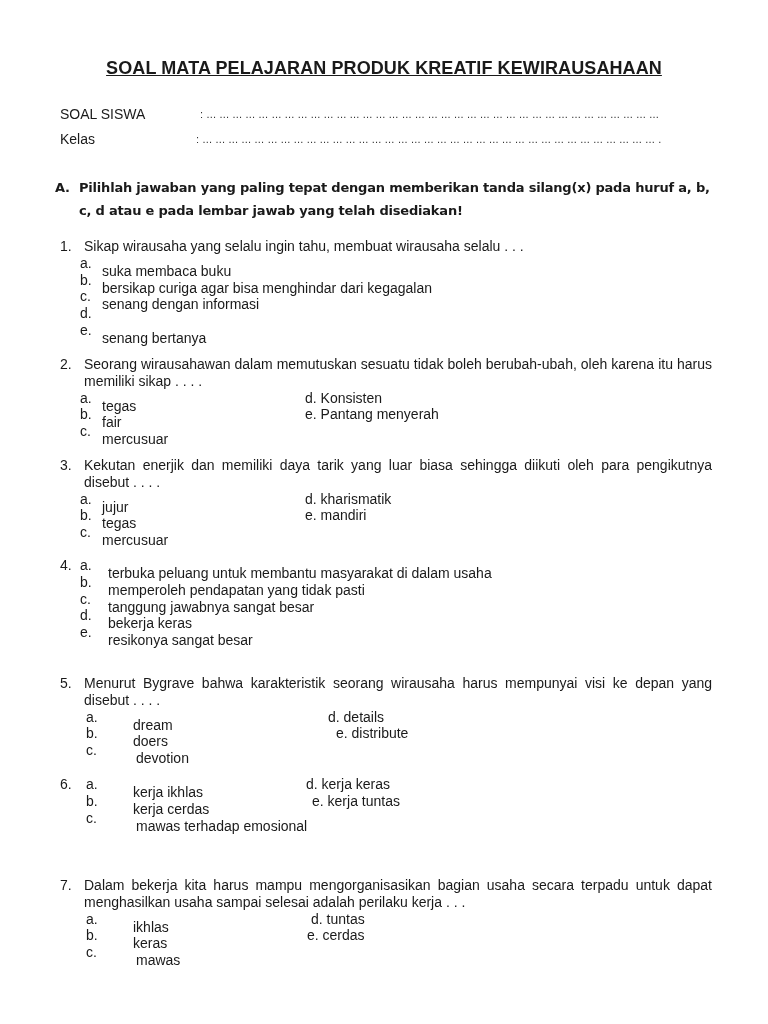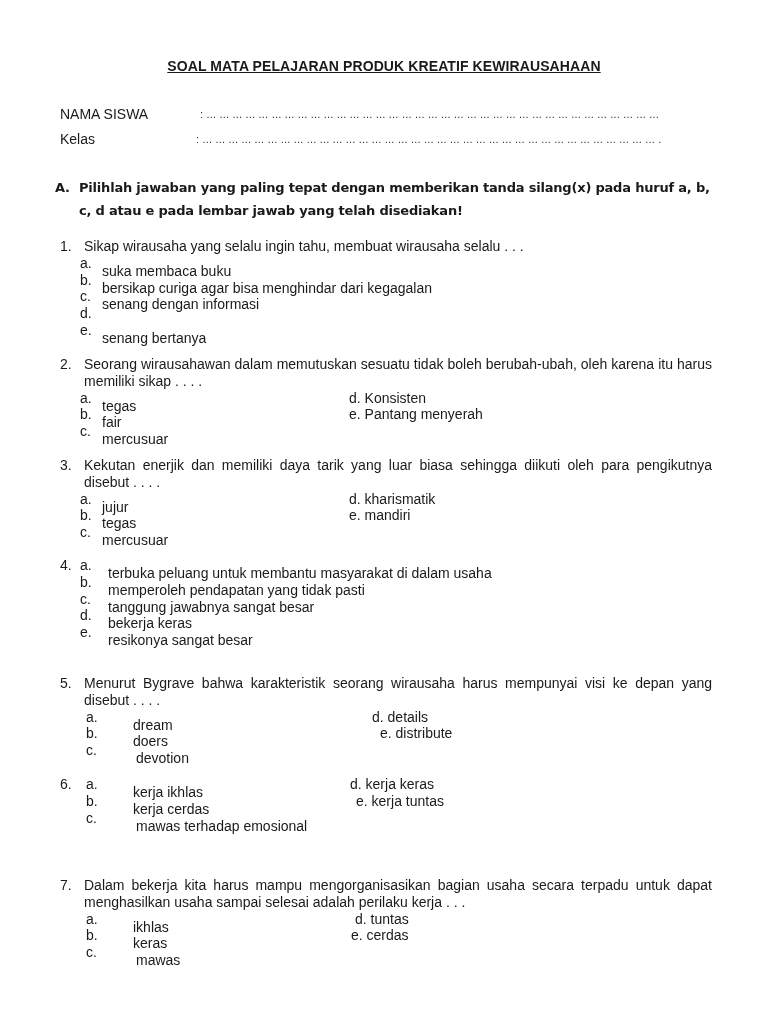--- a/index.html
+++ b/index.html
@@ -20,21 +20,21 @@
       left: 0; top: 0;
       width: 768px; height: 1024px;
       background: #fff;
     }
     .title {
       position: absolute;
       left: 0; width: 768px;
       top: 58px;
       text-align: center;
       font-weight: bold;
-      font-size: 14px;
+      font-size: 18px;
       text-decoration: underline;
       letter-spacing: 0.1px;
     }
     .field {
       position: absolute;
       left: 60px;
       font-size: 14px;
       height: 18px;
       line-height: 18px;
     }
@@ -101,34 +101,33 @@
       position: absolute;
       left: 0;
     }
     .opt-row .ot {
       position: absolute;
       left: 22px;
       margin-top: 8px;
     }
     .opt-row .ol2 {
       position: absolute;
-      margin-left: 44px;
     }
     .wide .opt-row .ot { left: 28px; }
     .wide2 .opt-row .ot { left: 47px; }
   </style>
 </head>
 <body>
 
 <div class="page">
 
   <div class="title">SOAL MATA PELAJARAN PRODUK KREATIF KEWIRAUSAHAAN</div>
 
   <div class="field" style="top:105px;">
-    <span class="label">NAMA SISWA</span>
+    <span class="label">SOAL SISWA</span>
     <span class="dots">: ... ... ... ... ... ... ... ... ... ... ... ... ... ... ... ... ... ... ... ... ... ... ... ... ... ... ... ... ... ... ... ... ... ... ...</span>
   </div>
   <div class="field" style="top:130px;">
     <span class="label">Kelas</span>
     <span class="dots" style="left:136px;">: ... ... ... ... ... ... ... ... ... ... ... ... ... ... ... ... ... ... ... ... ... ... ... ... ... ... ... ... ... ... ... ... ... ... ... .</span>
   </div>
 
   <div class="instruction">
     <span class="marker">A.</span>
     <span class="text">Pilihlah jawaban yang paling tepat dengan memberikan tanda silang(x) pada huruf a, b, c, d atau e pada lembar jawab yang telah disediakan!</span>

